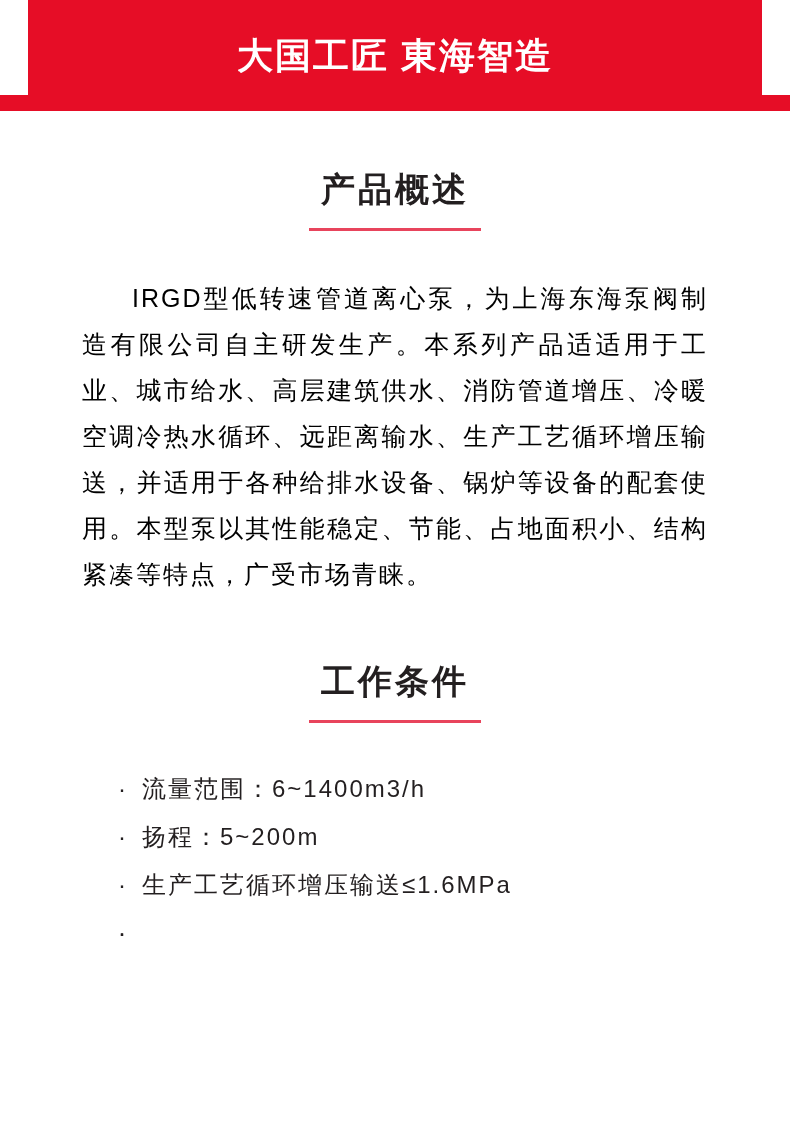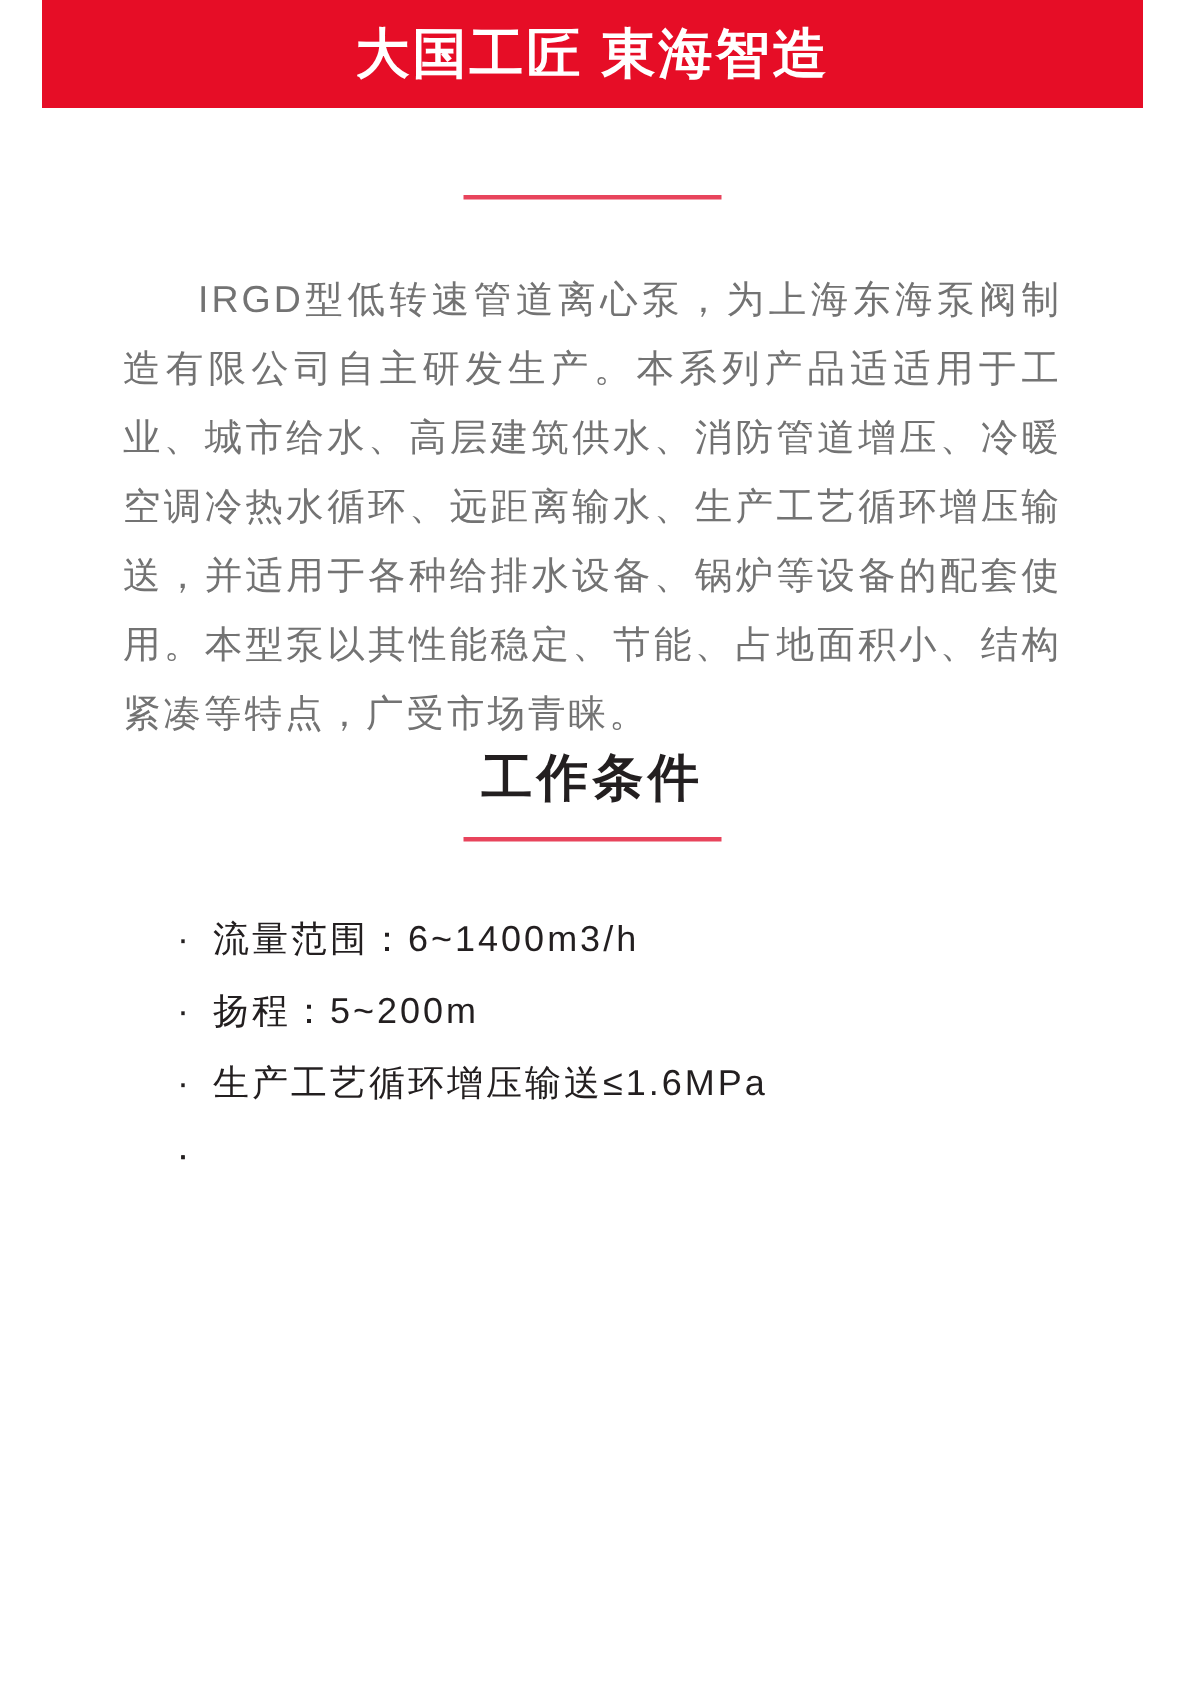--- a/index.html
+++ b/index.html
@@ -19,21 +19,21 @@
     position: relative;
     width: 790px;
     height: 1127px;
     box-sizing: border-box;
   }
 
   
   .banner {
     position: relative;
     width: 100%;
-    height: 72px;
+    height: 111px;
     background: #e60d26;
     display: flex;
     align-items: center;
     justify-content: center;
   }
   .banner-title {
     color: #ffffff;
     font-size: 36px;
     font-weight: bold;
     letter-spacing: 2px;
@@ -77,30 +77,31 @@
     height: 3px;
     background: #e8445c;
     margin: 18px auto 0 auto;
   }
 
   
   .para {
     margin: 44px 42px 0 42px;
     font-size: 25px;
     line-height: 46px;
-    color: #737373;
+    color: #000000;
     text-align: justify;
     text-justify: inter-ideograph;
     text-indent: 2em;
     letter-spacing: 2px;
   }
 
   
   .spec-head {
     text-align: center;
+    margin-top: 64px;
   }
   .spec-list {
     margin: 42px 0 0 0;
     padding: 0 0 0 78px;
     list-style: none;
   }
   .spec-item {
     font-size: 24px;
     line-height: 48px;
     color: #231f20;
@@ -123,20 +124,21 @@
 <div class="page">
 
   <div class="banner" style="background: rgb(230, 13, 38);">
     <div class="banner-left-block"></div>
     <div class="banner-right-block"></div>
     <div class="banner-title" style="color: rgb(255, 255, 255);">大国工匠  東海智造</div>
   </div>
 
   <div class="section">
     <div class="section-head">
+      <div class="section-title">产品概述</div>
       <div class="section-rule" style="background: rgb(232, 68, 92);"></div>
     </div>
     <p class="para">IRGD型低转速管道离心泵，为上海东海泵阀制造有限公司自主研发生产。本系列产品适适用于工业、城市给水、高层建筑供水、消防管道增压、冷暖空调冷热水循环、远距离输水、生产工艺循环增压输送，并适用于各种给排水设备、锅炉等设备的配套使用。本型泵以其性能稳定、节能、占地面积小、结构紧凑等特点，广受市场青睐。</p>
   </div>
 
   <div class="section">
     <div class="spec-head">
       <div class="section-title">工作条件</div>
       <div class="section-rule" style="background: rgb(232, 68, 92);"></div>
     </div>

